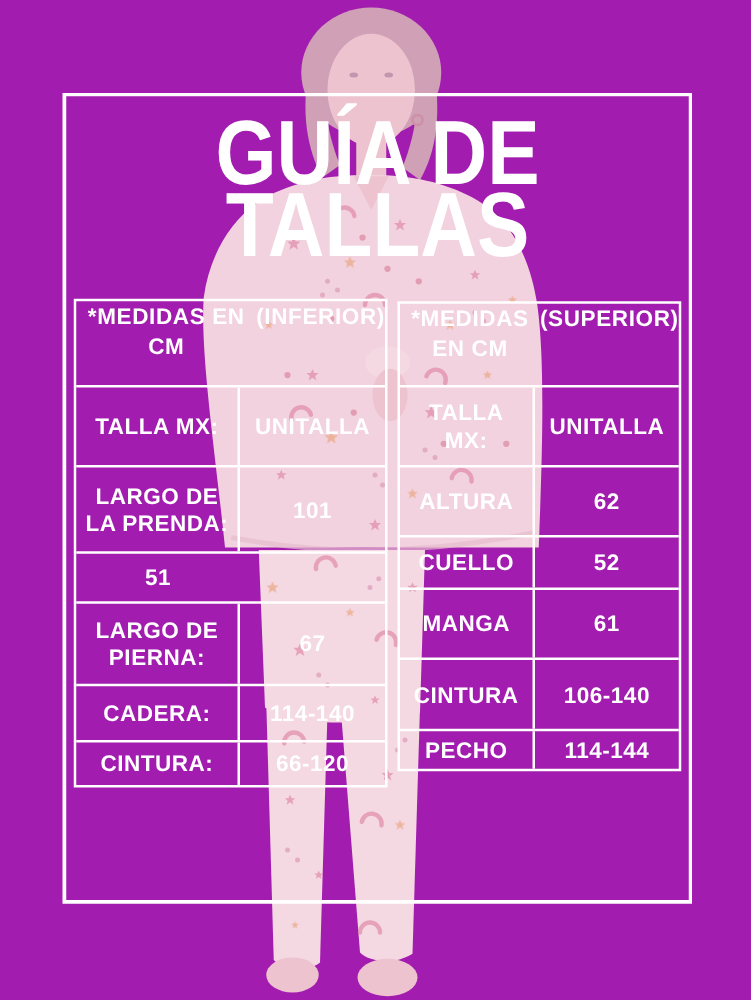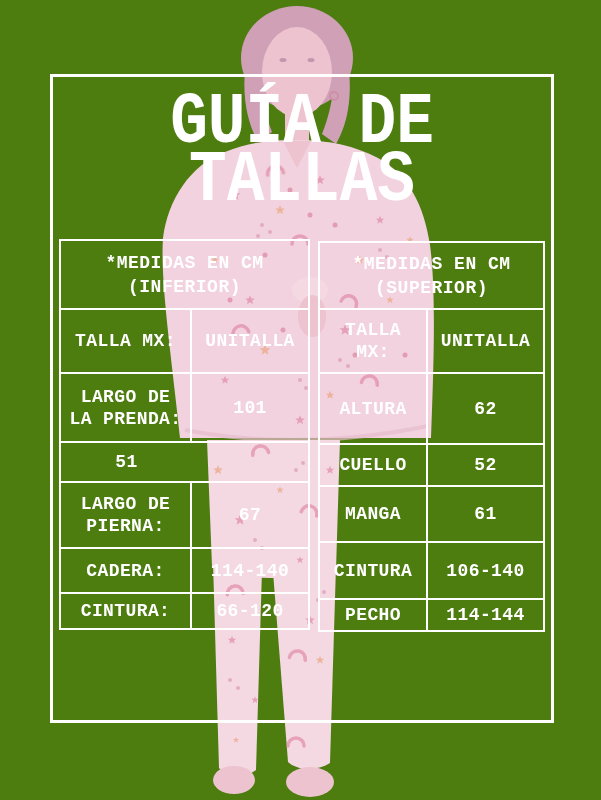--- a/index.html
+++ b/index.html
@@ -1,19 +1,19 @@
 <!DOCTYPE html>
 <html><head>
 <meta charset="utf-8">
 <style>
   html,body{margin:0;padding:0;background:#eee;}
   .page{
     position:relative;width:601px;height:800px;overflow:hidden;
-    background:#4d7c0f;
-    font-family:Liberation Mono, monospace;
+    background:#a21caf;
+    font-family:Liberation Sans, sans-serif;
     -webkit-font-smoothing:antialiased;
   }
   .photo{position:absolute;left:0;top:0;width:601px;height:800px;}
   .pat-dots{opacity:.55;}
   .pat-star{opacity:.6;}
   .pat-arc{opacity:.6;}
   .pat-arc path, .pat-arc use{fill:none;stroke-width:3.5;stroke-linecap:round;}
   .frame{
     position:absolute;left:50px;top:74px;width:504px;height:649px;
     border:3px solid #fff;box-sizing:border-box;pointer-events:none;
@@ -25,21 +25,21 @@
     transform:scaleX(.86);transform-origin:center top;
   }
   .title span{display:block;}
   .stable{
     position:absolute;border:2px solid #fff;box-sizing:border-box;
     color:#fff;font-weight:700;
   }
   .t-left{left:59px;top:239px;width:251px;}
   .t-right{left:318px;top:241px;width:227px;}
   .thead{
-    display:flex;flex-direction:column;justify-content:center;
+    display:flex;justify-content:center;
     text-align:center;font-size:18px;line-height:24px;letter-spacing:.5px;
     box-sizing:border-box;
   }
   .t-left .thead{height:67px;}
   .t-right .thead{height:65px;}
   .trow{display:grid;border-top:2px solid #fff;box-sizing:border-box;}
   .t-left .trow{grid-template-columns:131px 1fr;}
   .t-right .trow{grid-template-columns:108px 1fr;}
   .cell{
     display:flex;align-items:center;justify-content:center;text-align:center;
@@ -196,21 +196,21 @@
 
   <div class="stable t-right">
     <div class="thead">
       <div>*MEDIDAS EN CM</div>
       <div>(SUPERIOR)</div>
     </div>
     <div class="trow" style="height:64px">
       <div class="cell label">TALLA MX:</div>
       <div class="cell value">UNITALLA</div>
     </div>
-    <div class="trow" style="height:71px">
+    <div class="trow" style="height:56px">
       <div class="cell label">ALTURA</div>
       <div class="cell value">62</div>
     </div>
     <div class="trow" style="height:42px">
       <div class="cell label">CUELLO</div>
       <div class="cell value">52</div>
     </div>
     <div class="trow" style="height:56px">
       <div class="cell label">MANGA</div>
       <div class="cell value">61</div>

